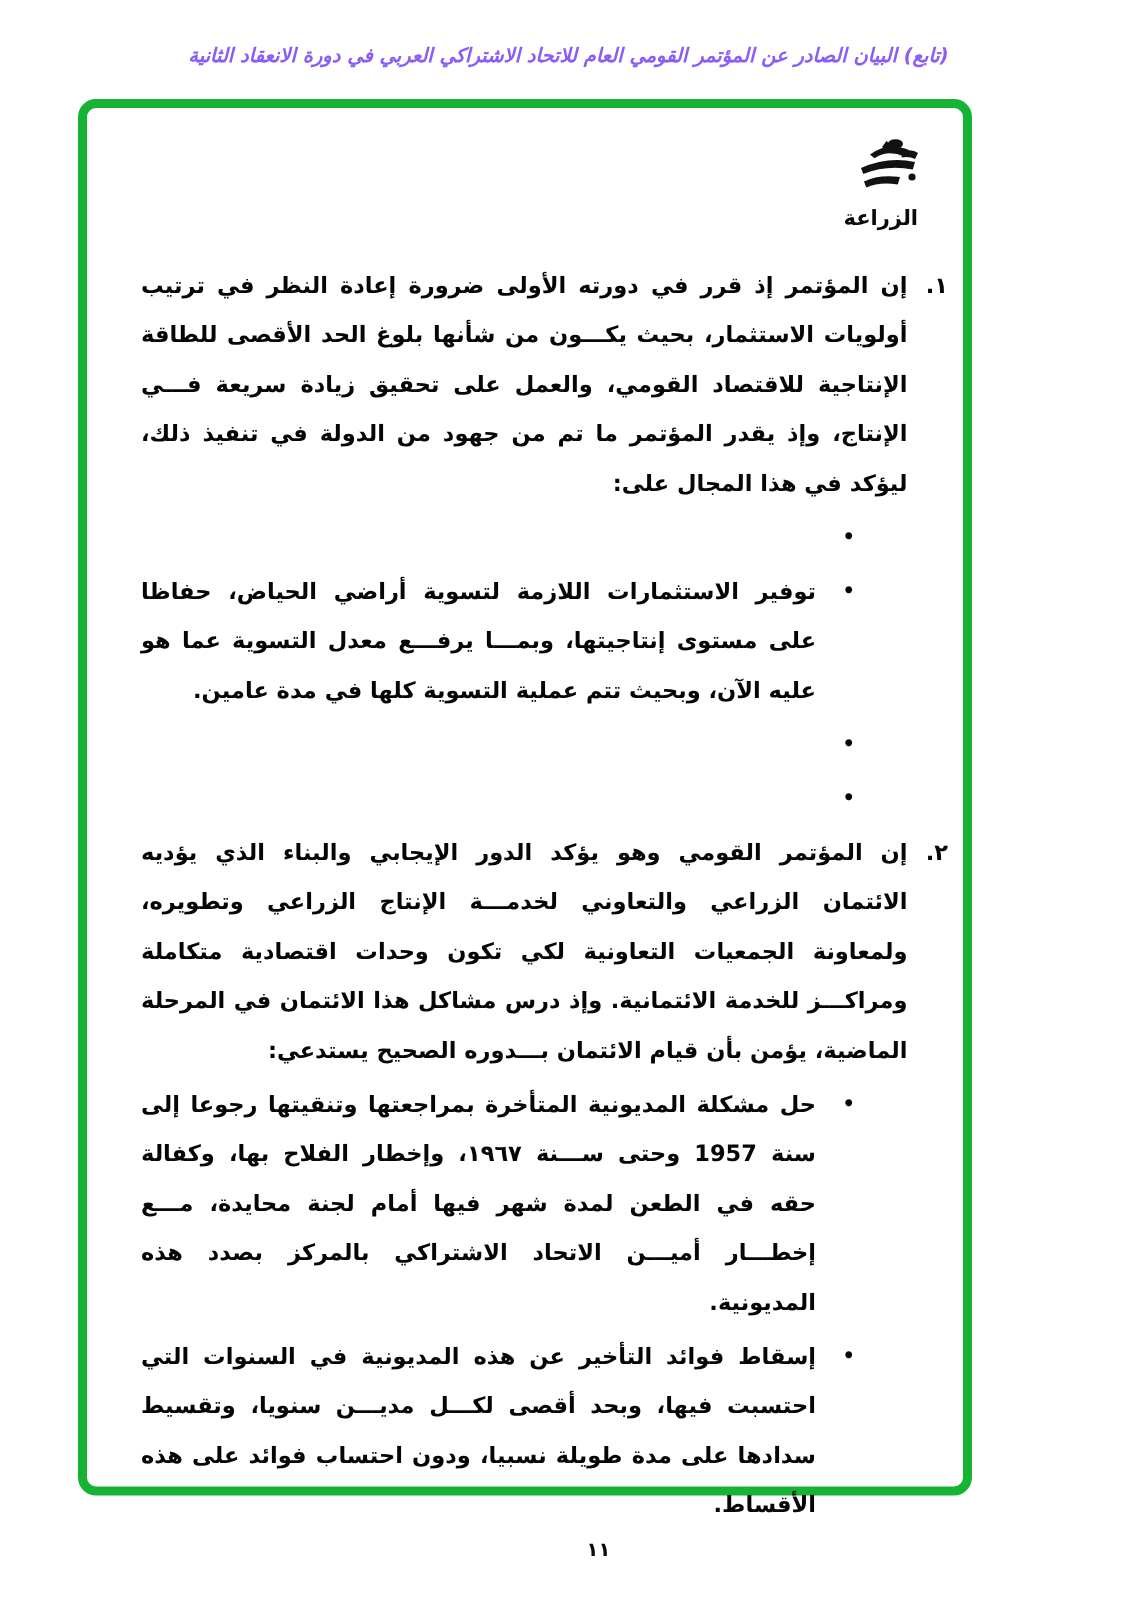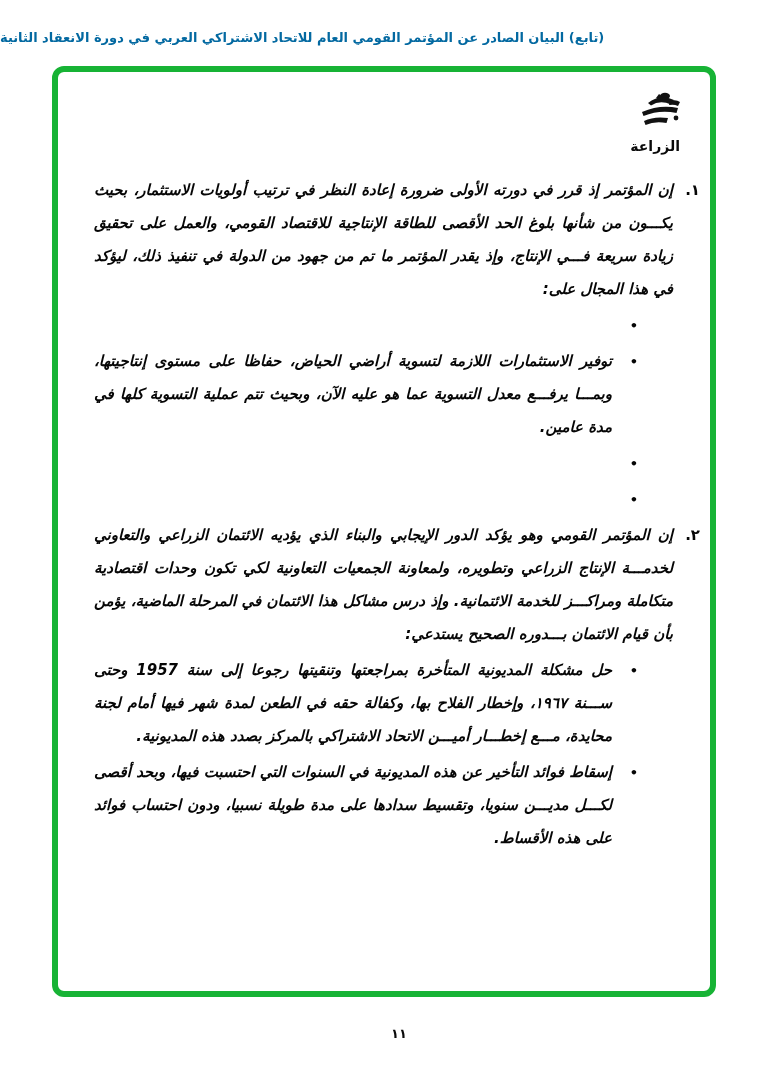--- a/index.html
+++ b/index.html
@@ -1,27 +1,27 @@
 <!DOCTYPE html>
 <html lang="ar"><head>
 <meta charset="utf-8">
 <style>
   * { margin:0; padding:0; box-sizing:border-box; }
   html,body { width:758px; height:1078px; background:#ffffff; overflow:hidden; }
   body { font-family:"DejaVu Sans", sans-serif; color:#0a0a0a; position:relative; }
 
   .page-header {
     position:absolute; top:30px; left:0; right:0;
-    text-align:left; direction:rtl;
-    font-size:13px; font-weight:bold; color:#0369a1;
+    text-align:center; direction:rtl;
+    font-size:13px; font-weight:bold; color:#8b5cf6;font-style:italic;
   }
 
   .frame {
     position:absolute; left:52px; top:66px;
-    width:664px; height:931px;
+    width:596px; height:931px;
     border:6px solid #17b335;
     border-radius:12px;
     background:#fff;
   }
 
   .stamp {
     position:absolute; top:16px; right:24px;
     width:52px; height:46px;
   }
 
@@ -37,21 +37,21 @@
   }
 
   .item {
     display:flex; direction:rtl;
     font-size:15px; font-weight:bold; line-height:33px;
     text-align:justify;
     margin-bottom:3px;
     color:#060606;
   }
   .item .marker { flex:0 0 27px; text-align:right; }
-  .item .text  { flex:1;font-style:italic; }
+  .item .text  { flex:1; }
   .item.bullet { padding-right:62px; }
   .item.bullet .marker { flex:0 0 26px; font-size:13px; }
 
   .page-num {
     position:absolute; top:1026px; left:0; right:0;
     text-align:center; font-size:13px; font-weight:bold;padding-left:40px;
   }
 </style>
 </head>
 <body>

